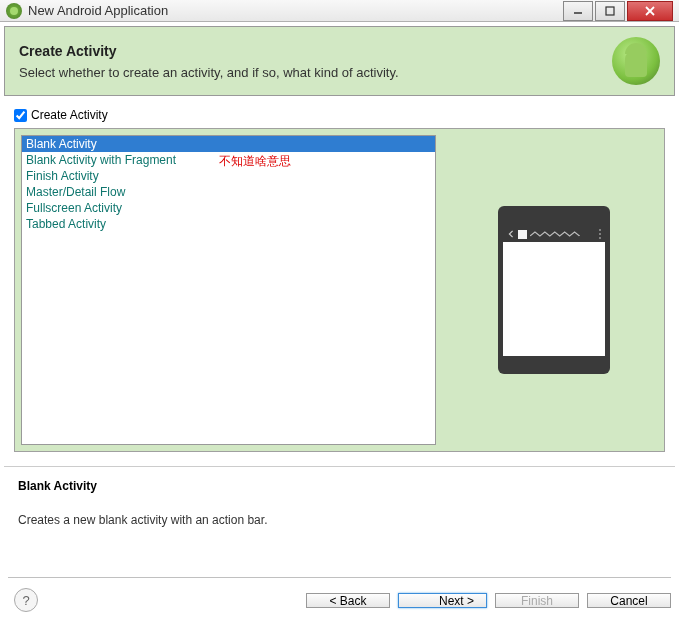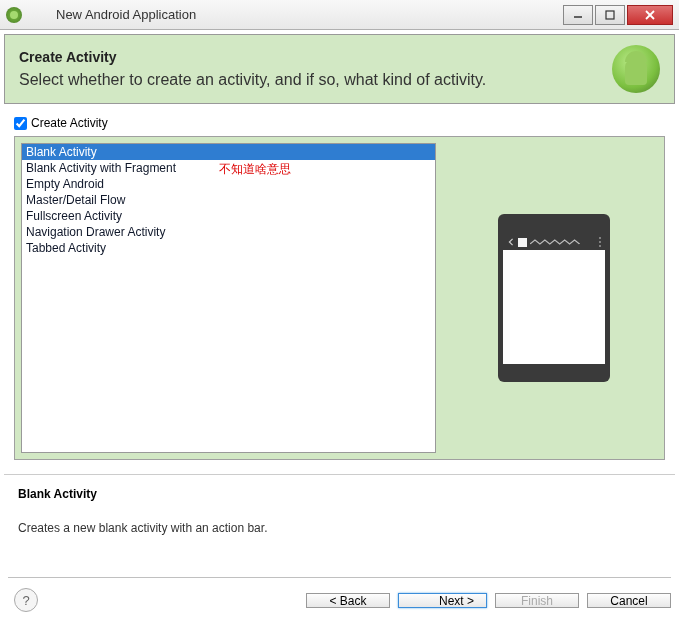--- a/index.html
+++ b/index.html
@@ -1,45 +1,45 @@
 <!DOCTYPE html>
 <html><head>
   <meta charset="utf-8">
   <style>
     * { box-sizing: border-box; margin: 0; padding: 0; }
     body { font-family: "Segoe UI", Tahoma, sans-serif; font-size: 12px; background: #fff; width: 679px; height: 620px; overflow: hidden; }
     
     
-    .titlebar { height: 30px; background: linear-gradient(to bottom, #f8f8f8, #e8e8e8); border-bottom: 1px solid #b0b0b0; display: flex; align-items: center; padding: 0 6px; gap: 28px; }
+    .titlebar { height: 22px; background: linear-gradient(to bottom, #f8f8f8, #e8e8e8); border-bottom: 1px solid #b0b0b0; display: flex; align-items: center; padding: 0 6px; }
     .title-icon { width: 16px; height: 16px; background: radial-gradient(circle, #7bbf3f, #4a7a2a); border-radius: 50%; margin-right: 6px; position: relative; }
     .title-icon::after { content: ''; position: absolute; width: 8px; height: 8px; background: #a5d96f; border-radius: 50%; top: 4px; left: 4px; }
     .title-text { flex: 1; color: #333; font-size: 13px; }
     .win-controls { display: flex; gap: 2px; }
     .win-btn { width: 30px; height: 20px; border: 1px solid #888; background: linear-gradient(to bottom, #f5f5f5, #ddd); display: flex; align-items: center; justify-content: center; font-size: 10px; }
     .win-btn.close { background: linear-gradient(to bottom, #e07070, #c93030); border-color: #a02020; color: #fff; width: 46px; }
     .win-btn.close svg { stroke: #fff; }
     
     
     .banner { background: #d2e8c4; border: 1px solid #999; margin: 4px; padding: 10px 14px; display: flex; align-items: center; justify-content: space-between; }
     .banner-text h2 { font-size: 14px; font-weight: bold; color: #222; margin-bottom: 6px; }
-    .banner-text p { font-size: 16px; color: #333; }
+    .banner-text p { font-size: 13px; color: #333; }
     .android-badge { width: 48px; height: 48px; background: radial-gradient(circle at 40% 35%, #b8e986, #7bbf3f 60%, #4a7a2a); border-radius: 50%; position: relative; }
     .android-badge::before { content: ''; position: absolute; width: 22px; height: 26px; background: #97cc5f; border-radius: 8px 8px 4px 4px; top: 14px; left: 13px; }
     .android-badge::after { content: ''; position: absolute; width: 22px; height: 11px; background: #97cc5f; border-radius: 11px 11px 0 0; top: 6px; left: 13px; }
     
     
     .content { margin: 4px; padding: 6px 10px 10px 10px; }
     .checkbox-row { display: flex; align-items: center; gap: 4px; padding: 2px 0 6px 0; }
     .checkbox-row input { width: 13px; height: 13px; }
     .checkbox-row label { font-size: 12px; }
     
     .main-row { display: flex; gap: 14px; background: #d2e8c4; border: 1px solid #a0a0a0; padding: 6px; position: relative; }
     
     .listbox { width: 415px; height: 310px; background: #fff; border: 1px solid #999; overflow: hidden; }
-    .list-item { padding: 1px 4px; font-size: 12px; cursor: default; color: #0f172a; }
+    .list-item { padding: 1px 4px; font-size: 12px; cursor: default; color: #0f766e; }
     .list-item.selected { background: #2f7dd1; color: #fff; }
     
     .annotation { position: absolute; color: #d00; font-size: 12px; left: 204px; top: 24px; font-family: SimSun, serif; }
     
     
     .preview { display: flex; align-items: center; justify-content: center; flex: 1; }
     .phone { width: 112px; height: 168px; background: #3a3a3a; border-radius: 6px; padding: 20px 5px 18px 5px; position: relative; }
     .phone-screen { width: 100%; height: 100%; background: #fff; position: relative; }
     .phone-statusbar { height: 16px; background: #3a3a3a; display: flex; align-items: center; padding: 0 4px; gap: 3px; }
     .phone-back { width: 8px; height: 8px; }
@@ -98,24 +98,23 @@
 <div class="content">
   <div class="checkbox-row">
     <input type="checkbox" checked="" style="">
     <label>Create Activity</label>
   </div>
 
   <div class="main-row">
     <div class="listbox">
       <div class="list-item selected">Blank Activity</div>
       <div class="list-item">Blank Activity with Fragment</div>
-      <div class="list-item">Empty Android</div>
+      <div class="list-item">Finish Activity</div>
       <div class="list-item">Master/Detail Flow</div>
       <div class="list-item">Fullscreen Activity</div>
-      <div class="list-item">Navigation Drawer Activity</div>
       <div class="list-item">Tabbed Activity</div>
     </div>
     <span class="annotation">不知道啥意思</span>
 
     <div class="preview">
       <div class="phone">
         <div class="phone-screen">
           <div class="phone-statusbar">
             <svg class="phone-back" viewBox="0 0 10 10">
                 <path d="M7 1 L3 5 L7 9" fill="none" stroke="#ccc" stroke-width="1.5"></path>

